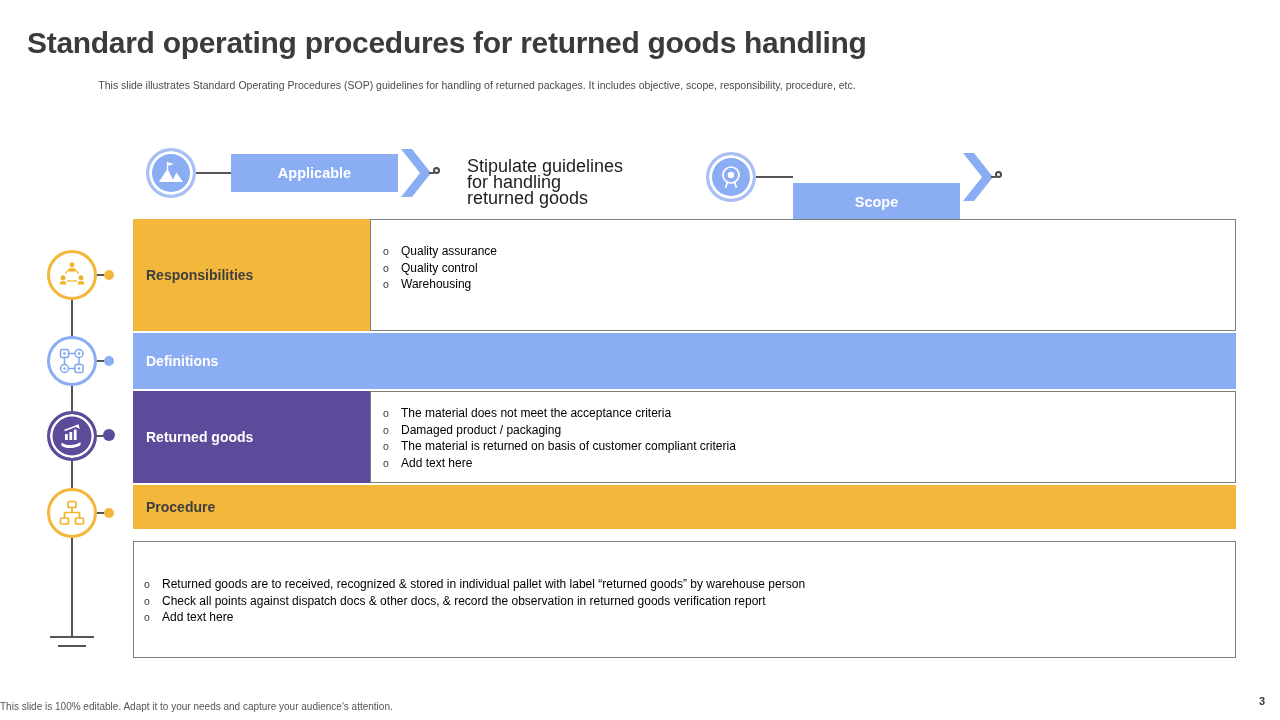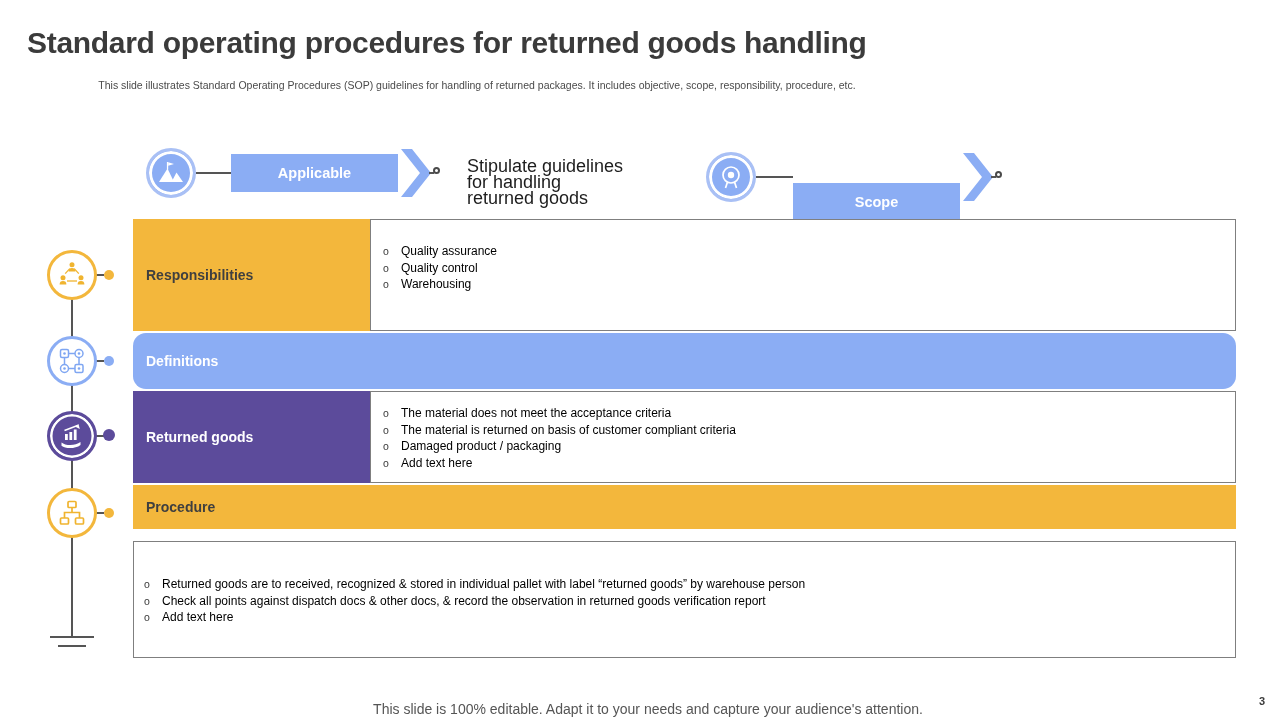--- a/index.html
+++ b/index.html
@@ -36,36 +36,36 @@
   .desc{position:absolute;font-size:18px;line-height:16px;color:#1d1d1d;}
 
   
   .row{position:absolute;left:133px;width:1103px;}
   .row .head{position:absolute;left:0;top:0;width:237px;height:100%;display:flex;align-items:center;padding-left:13px;}
   .row .head .hlabel{font-size:14px;font-weight:700;}
   .row .body{position:absolute;left:237px;top:0;width:866px;height:100%;background:#fff;border:1px solid var(--cellborder);}
   .fullrow{display:flex;align-items:center;padding-left:13px;}
   .fullrow .hlabel{font-size:14px;font-weight:700;}
   .bg-yellow{background:var(--yellow);}
-  .bg-blue{background:var(--blue);border-radius:13px;}
+  .bg-blue{background:var(--blue);}
   .bg-purple{background:var(--purple);}
   .txt-white{color:#fff;}
   .txt-ink{color:var(--ink);}
 
   ul.bullets{list-style:none;}
   ul.bullets li{position:relative;padding-left:20px;font-size:12px;line-height:16.5px;color:#000000;}
   ul.bullets li::before{content:"o";position:absolute;left:2px;top:0;font-size:10.5px;color:#3A3A3A;}
   .row1 ul.bullets{padding:23px 0 0 10px;}
   .row3 ul.bullets{padding:13px 0 0 10px;}
   .row5 ul.bullets{padding:34px 0 0 8px;}
   .row5 ul.bullets li{line-height:16.5px;}
 
   .dot{position:absolute;border-radius:50%;}
 
-  .footer{position:absolute;left:0;top:701px;width:100%;text-align:center;font-size:14px;color:#555;padding-left:16px;}
+  .footer{position:absolute;left:0;top:701px;width:100%;text-align:left;font-size:10px;color:#555;}
   .pagenum{position:absolute;right:15px;top:695px;font-size:11px;font-weight:700;color:#3B3B3B;}
 </style>
 </head>
 <body>
 
 <div class="slide">
 
   <div class="abs title">Standard operating procedures for returned goods handling</div>
   <div class="abs subtitle">This slide illustrates Standard Operating Procedures (SOP) guidelines for handling of returned packages. It includes objective, scope, responsibility, procedure, etc.</div>
 
@@ -196,22 +196,22 @@
     <span class="hlabel txt-white">Definitions</span>
   </div>
 
   <div class="row row3" style="top:391px;height:92px;">
     <div class="head bg-purple">
       <span class="hlabel txt-white">Returned goods</span>
     </div>
     <div class="body">
       <ul class="bullets">
         <li>The material does not meet the acceptance criteria</li>
+        <li>Damaged product / packaging</li>
         <li>The material is returned on basis of customer compliant criteria</li>
-        <li>Damaged product / packaging</li>
         <li>Add text here</li>
       </ul>
     </div>
   </div>
 
   <div class="row fullrow bg-yellow" style="top:485px;height:44px;">
     <span class="hlabel txt-ink">Procedure</span>
   </div>
 
   <div class="row row5" style="top:541px;height:117px;background:#fff;border:1px solid var(--cellborder);">

